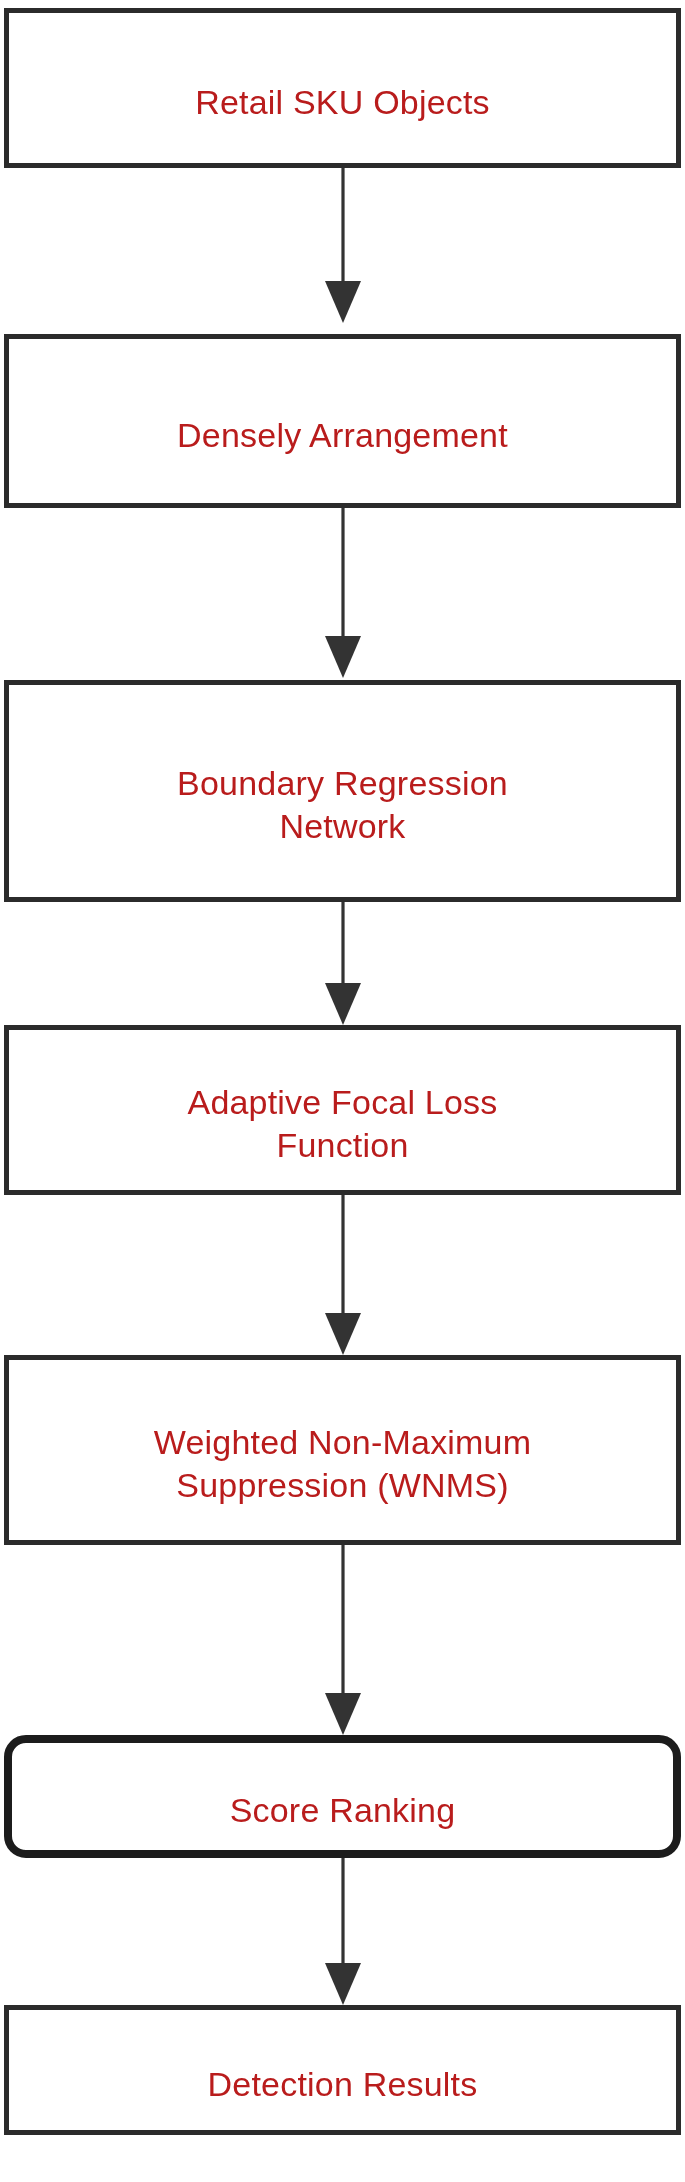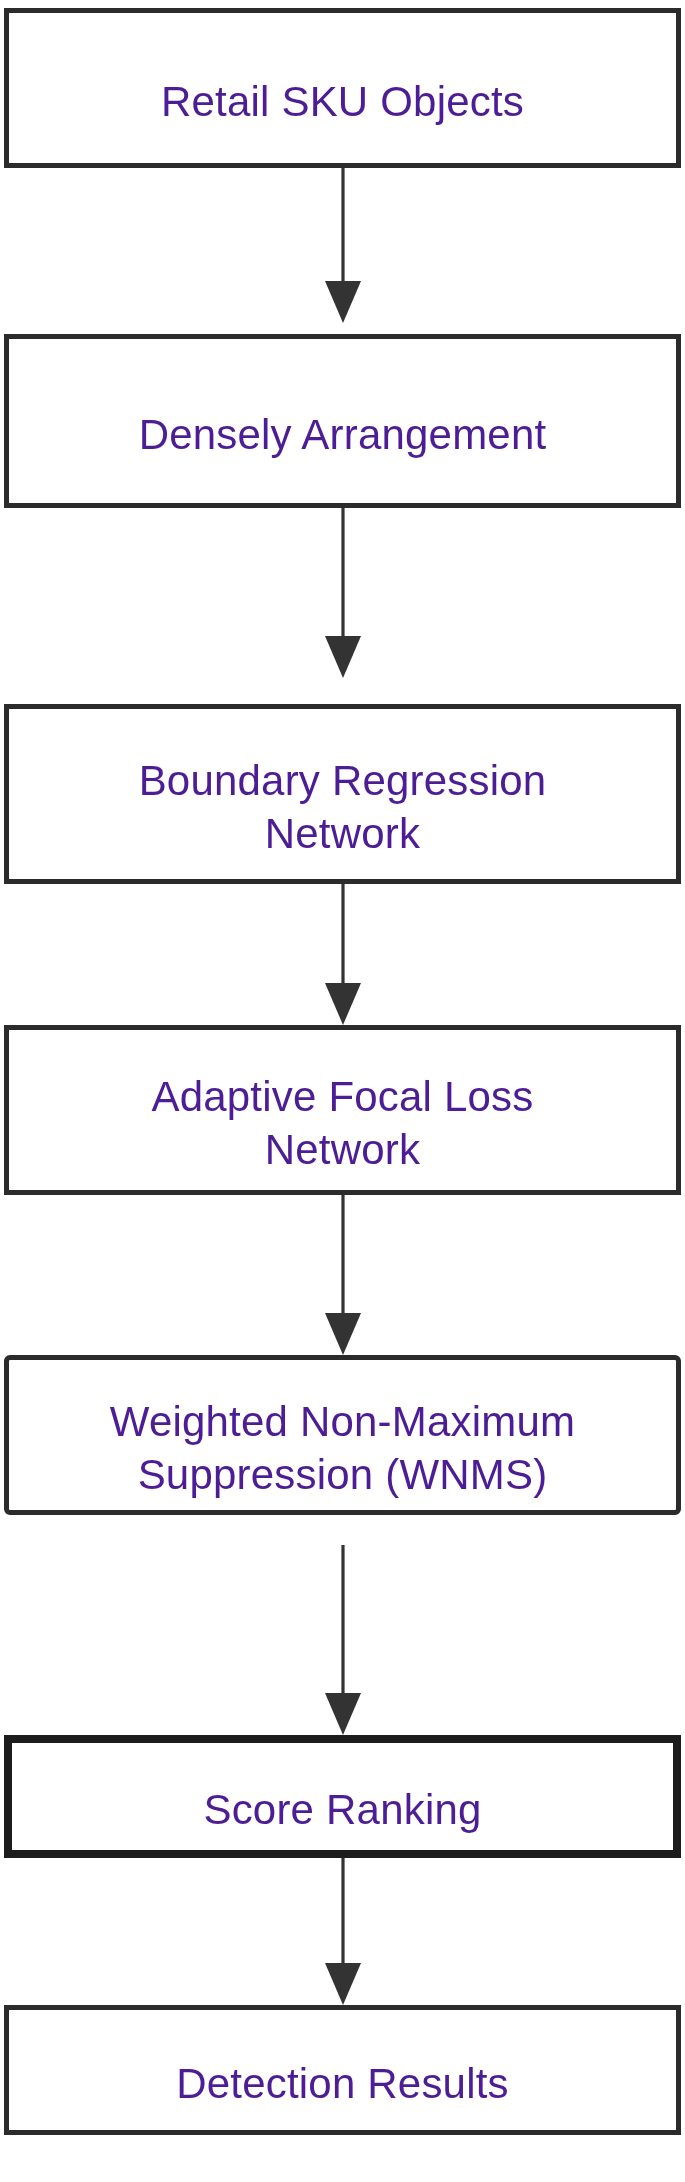--- a/index.html
+++ b/index.html
@@ -27,25 +27,26 @@
     background: #ffffff;
     border: 5px solid #2b2b2b;
     display: flex;
     align-items: center;
     justify-content: center;
     text-align: center;
   }
   .node.emphasis {
     border-width: 8px;
     border-color: #1c1c1c;
+    border-radius: 22px;
   }
   .node-label {
-    font-size: 42px;
+    font-size: 34px;
     line-height: 1.26;
-    color: #4c1d95;
+    color: #b91c1c;
     letter-spacing: 0.2px;
     padding: 0 16px;
     white-space: pre-line;
     font-weight: 400;
     margin-top: 28px;
   }
   .edge {
     position: absolute;
     left: 0;
     top: 0;
@@ -93,29 +94,29 @@
         <polygon class="edge-head" points="325,1963 361,1963 343,2005"></polygon>
       </g>
     </svg>
   <div id="node-layer">
       <div class="node" style="top: 8px; height: 160px;">
         <div class="node-label">Retail SKU Objects</div>
       </div>
       <div class="node" style="top: 334px; height: 174px;">
         <div class="node-label">Densely Arrangement</div>
       </div>
-      <div class="node" style="top: 704px; height: 180px;">
+      <div class="node" style="top: 680px; height: 222px;">
         <div class="node-label">Boundary Regression
 Network</div>
       </div>
       <div class="node" style="top: 1025px; height: 170px;">
         <div class="node-label">Adaptive Focal Loss
-Network</div>
+Function</div>
       </div>
-      <div class="node" style="top: 1355px; height: 160px; border-radius: 6px;">
+      <div class="node" style="top: 1355px; height: 190px;">
         <div class="node-label">Weighted Non-Maximum
 Suppression (WNMS)</div>
       </div>
       <div class="node emphasis" style="top: 1735px; height: 123px;">
         <div class="node-label">Score Ranking</div>
       </div>
       <div class="node" style="top: 2005px; height: 130px;">
         <div class="node-label">Detection Results</div>
       </div>
     </div>

